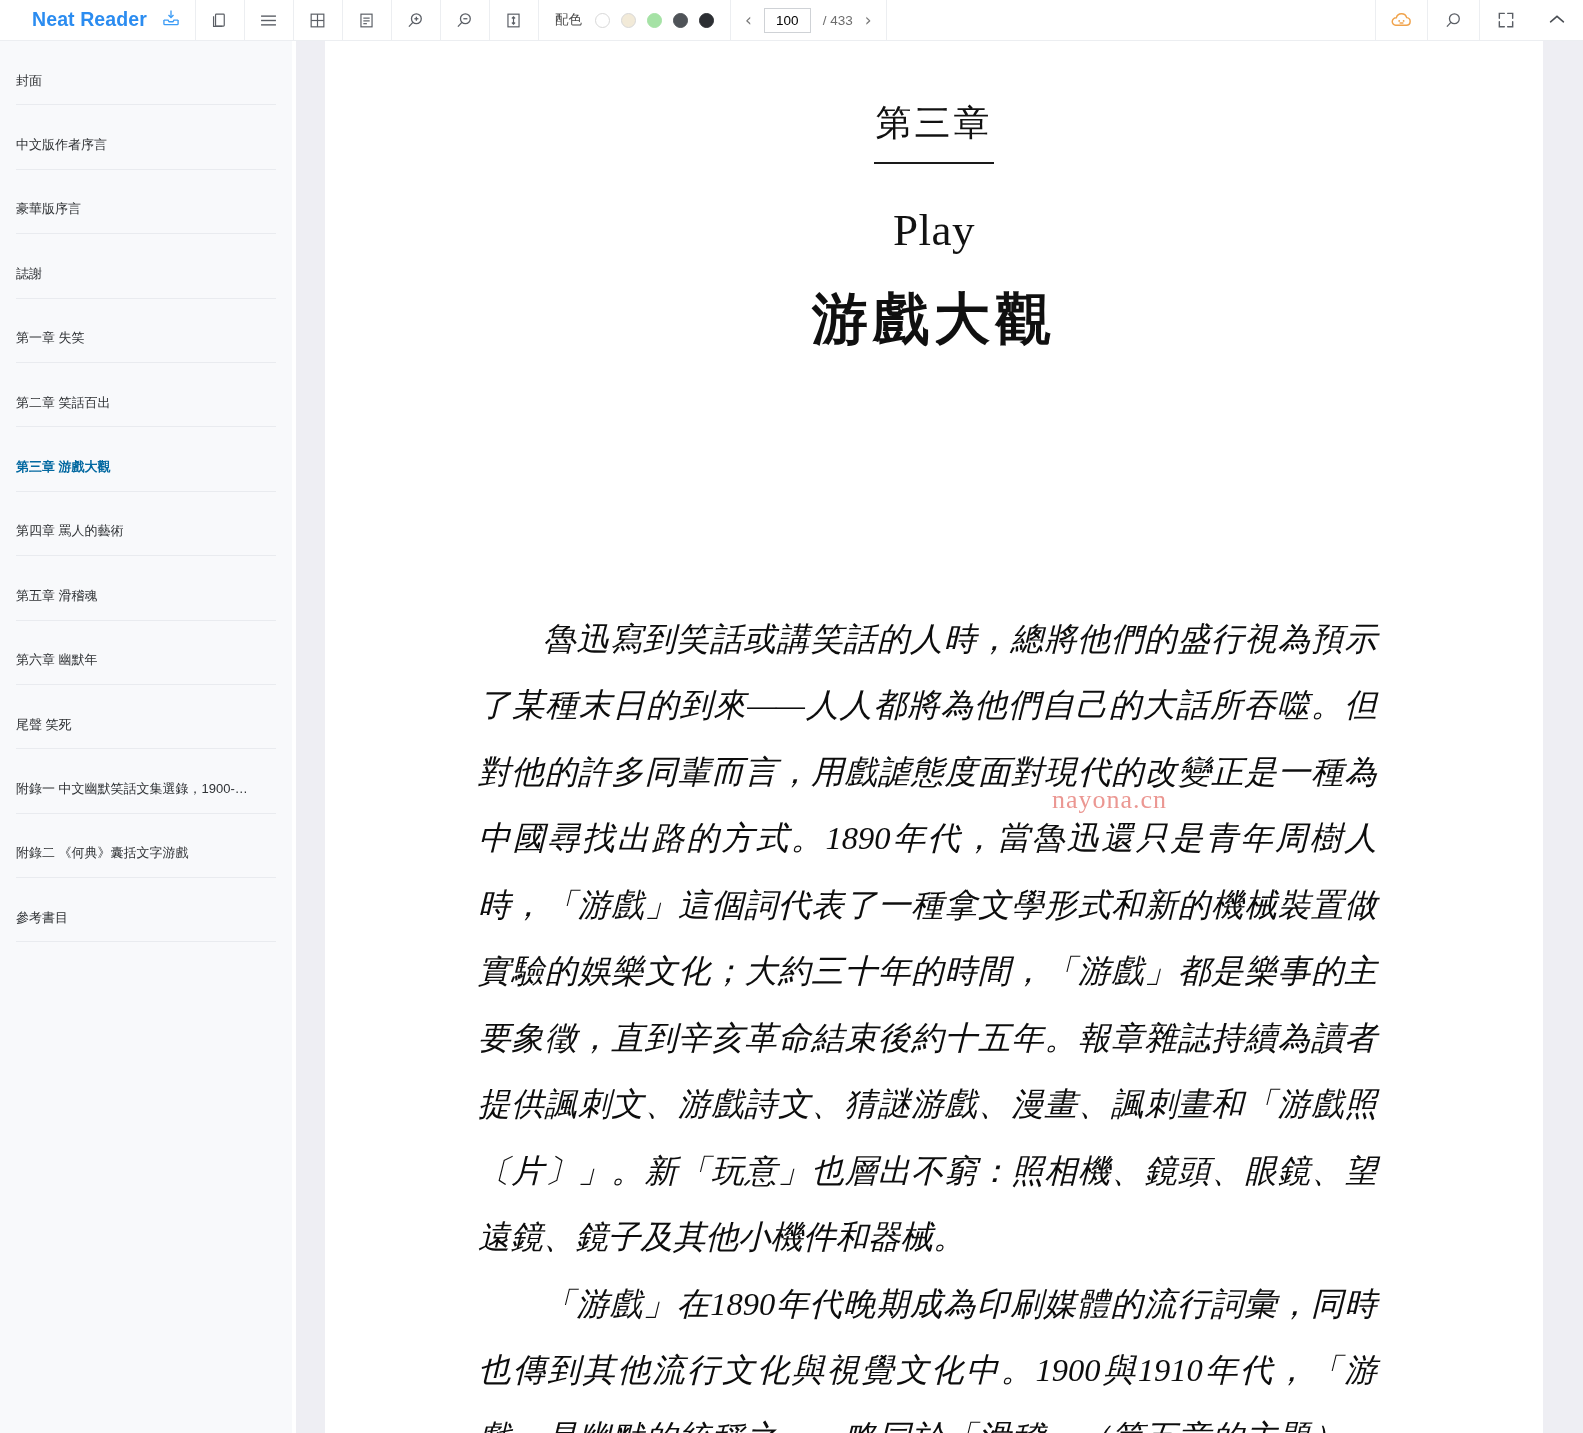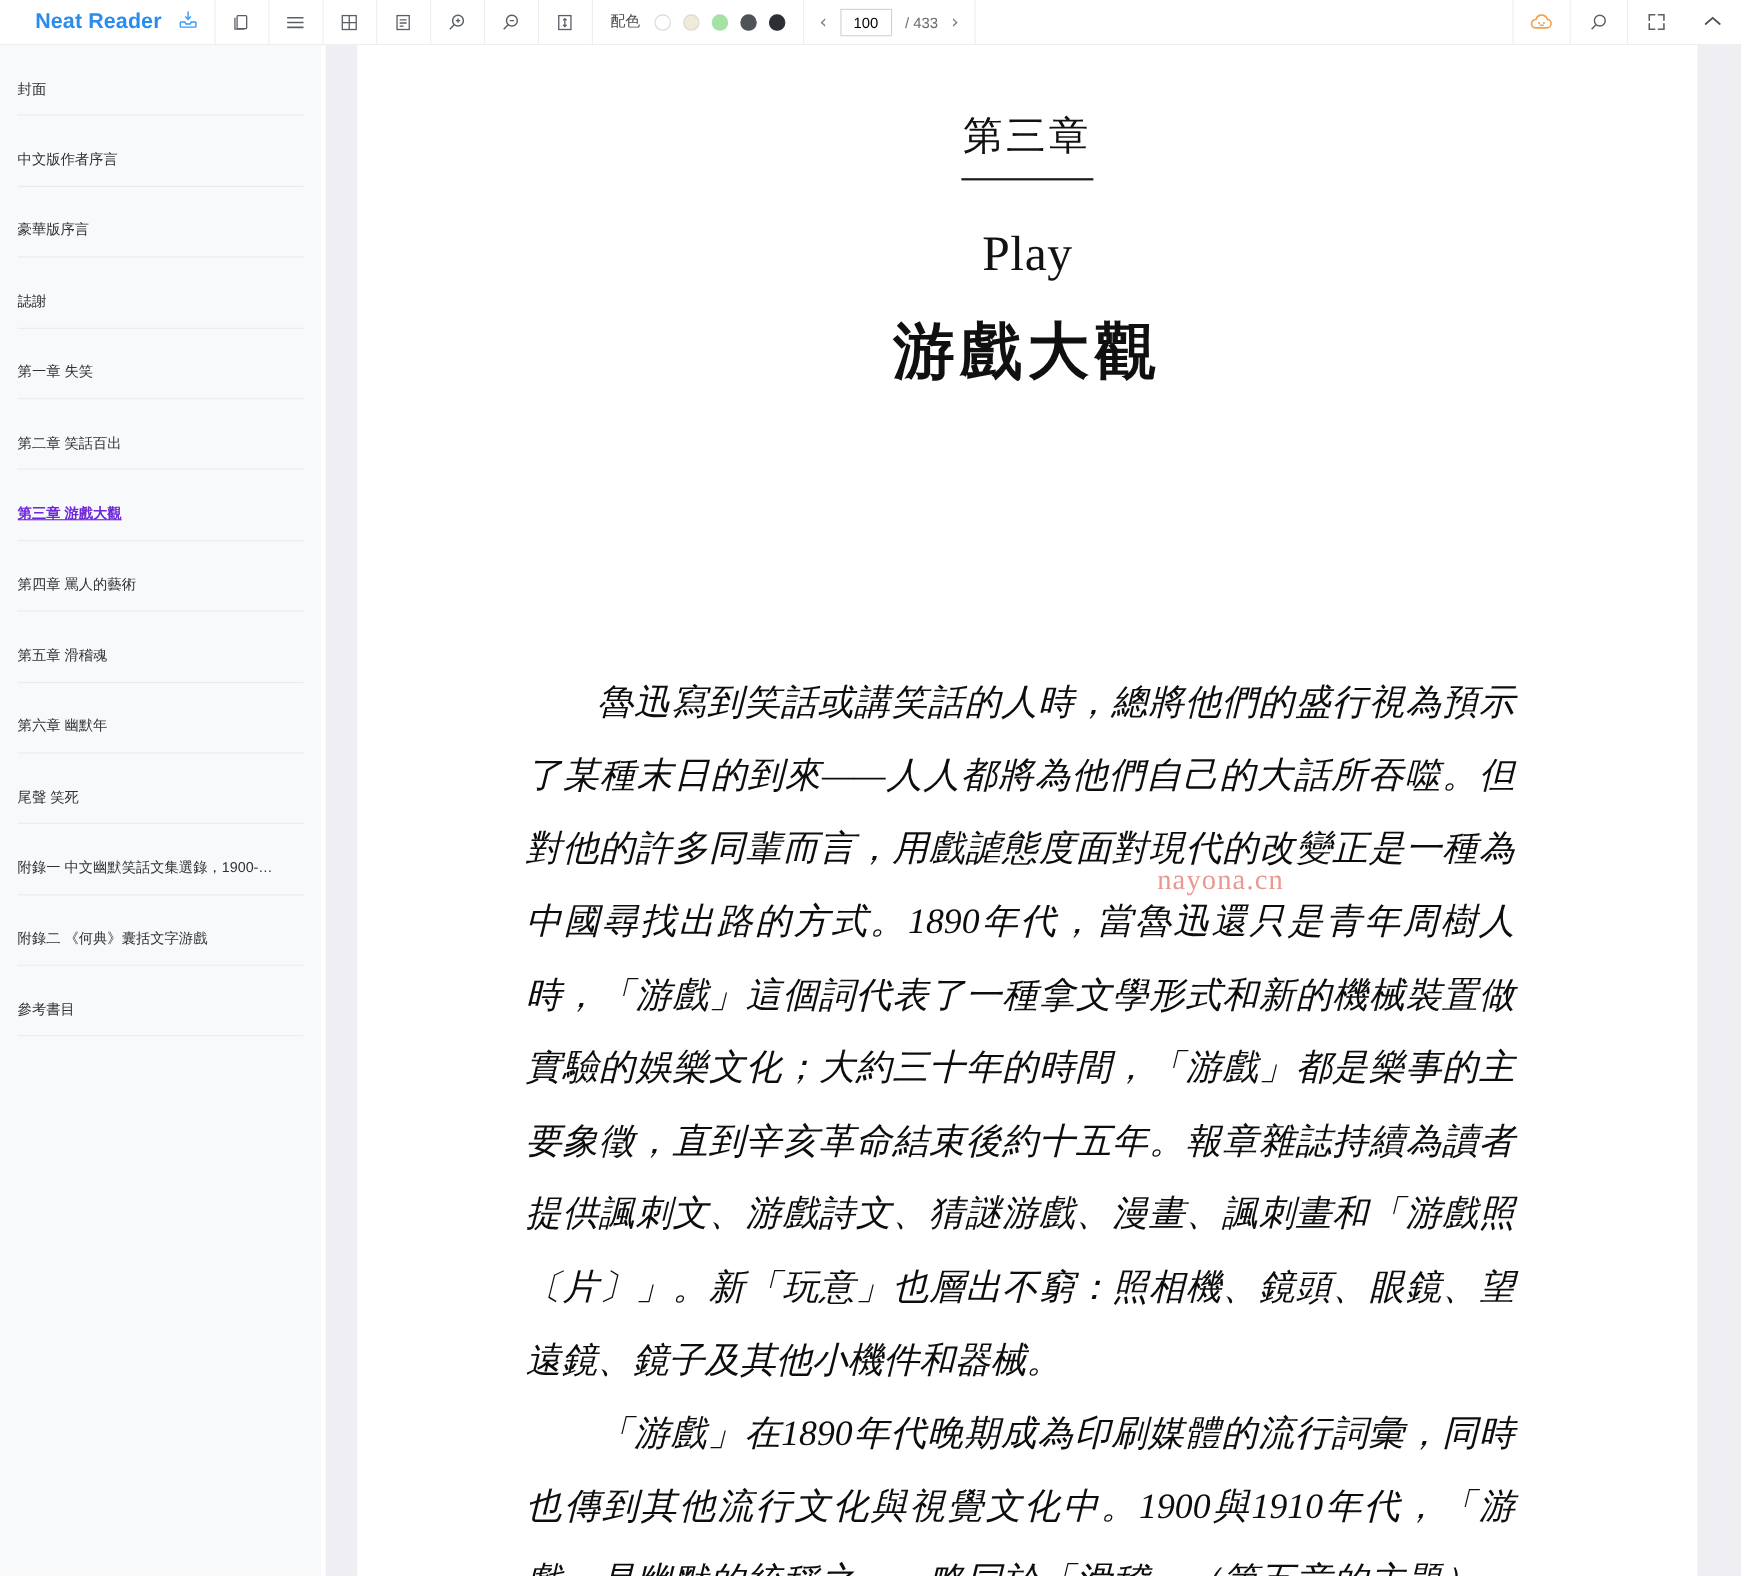--- a/index.html
+++ b/index.html
@@ -94,21 +94,21 @@
   .toc-item {
     height: 48.4px;
     margin: 16px 16px;
     display: flex; align-items: center;
     border-bottom: 1px solid #e9ebef;
     font-size: 13px;
     color: #2f3235;
     cursor: pointer;
     overflow: hidden;
   }
-  .toc-item.active { color: #6d28d9; font-weight: bold; text-decoration: underline; }
+  .toc-item.active { color: #0369a1; font-weight: bold; }
   .toc-label {
     white-space: nowrap; overflow: hidden; text-overflow: ellipsis;
   }
 
   
   #gutter {
     position: absolute; top: 41px; left: 292px;
     width: 33px; height: 1392px;
     background: #ffffff;
   }

